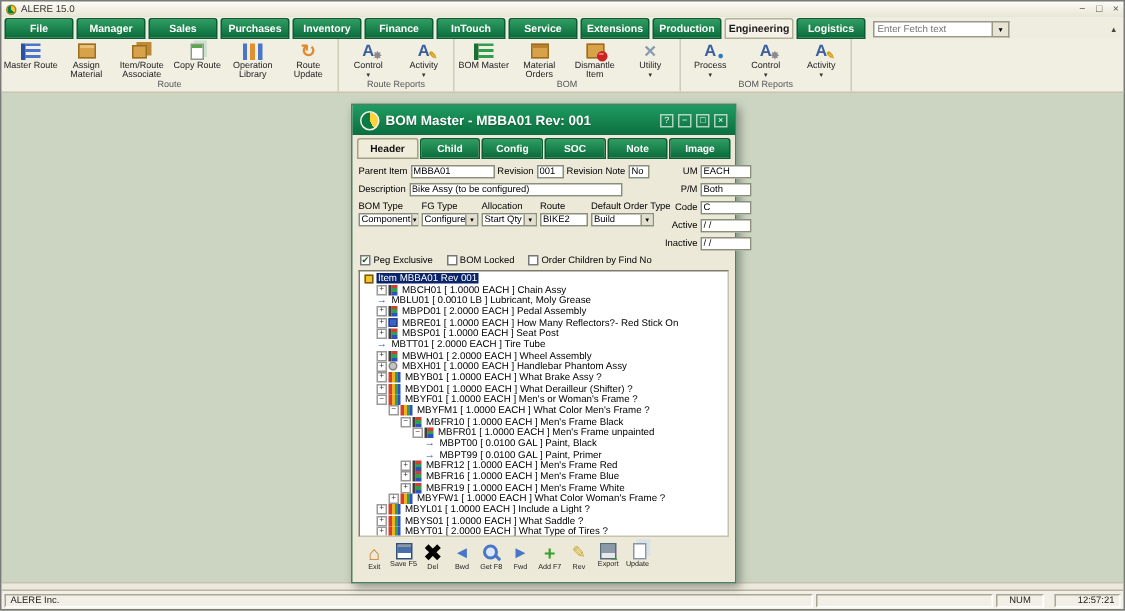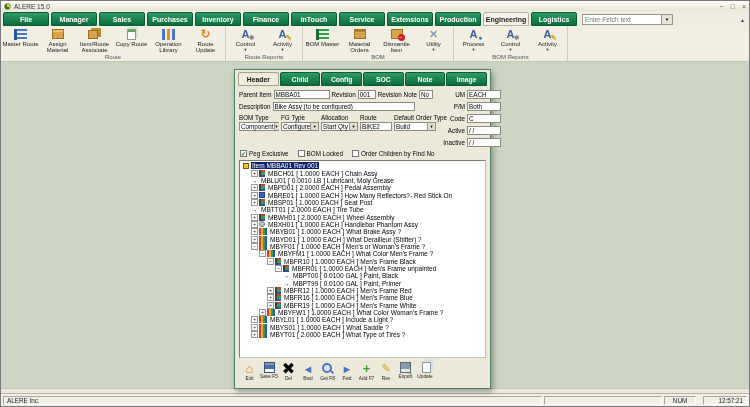--- a/index.html
+++ b/index.html
@@ -322,20 +322,30 @@
             <div class="rdrop">▼</div>
           </div>
         </div>
         <div class="rglabel">BOM Reports</div>
       </div>
     </div>
 
   <div class="desk">
     <div class="dlg">
 
+      <div class="dtitle">
+        <span class="dlogo"></span>
+        <span class="dtitletext">BOM Master - MBBA01  Rev: 001</span>
+        <span class="dctrls" id="dlg-controls">
+            <span class="dcbtn">?</span>
+            <span class="dcbtn">−</span>
+            <span class="dcbtn">□</span>
+            <span class="dcbtn">×</span>
+          </span>
+      </div>
 
       <div class="dtabs" id="dlg-tabs">
           <div class="dtab active">Header</div>
           <div class="dtab">Child</div>
           <div class="dtab">Config</div>
           <div class="dtab">SOC</div>
           <div class="dtab">Note</div>
           <div class="dtab">Image</div>
         </div>
 

